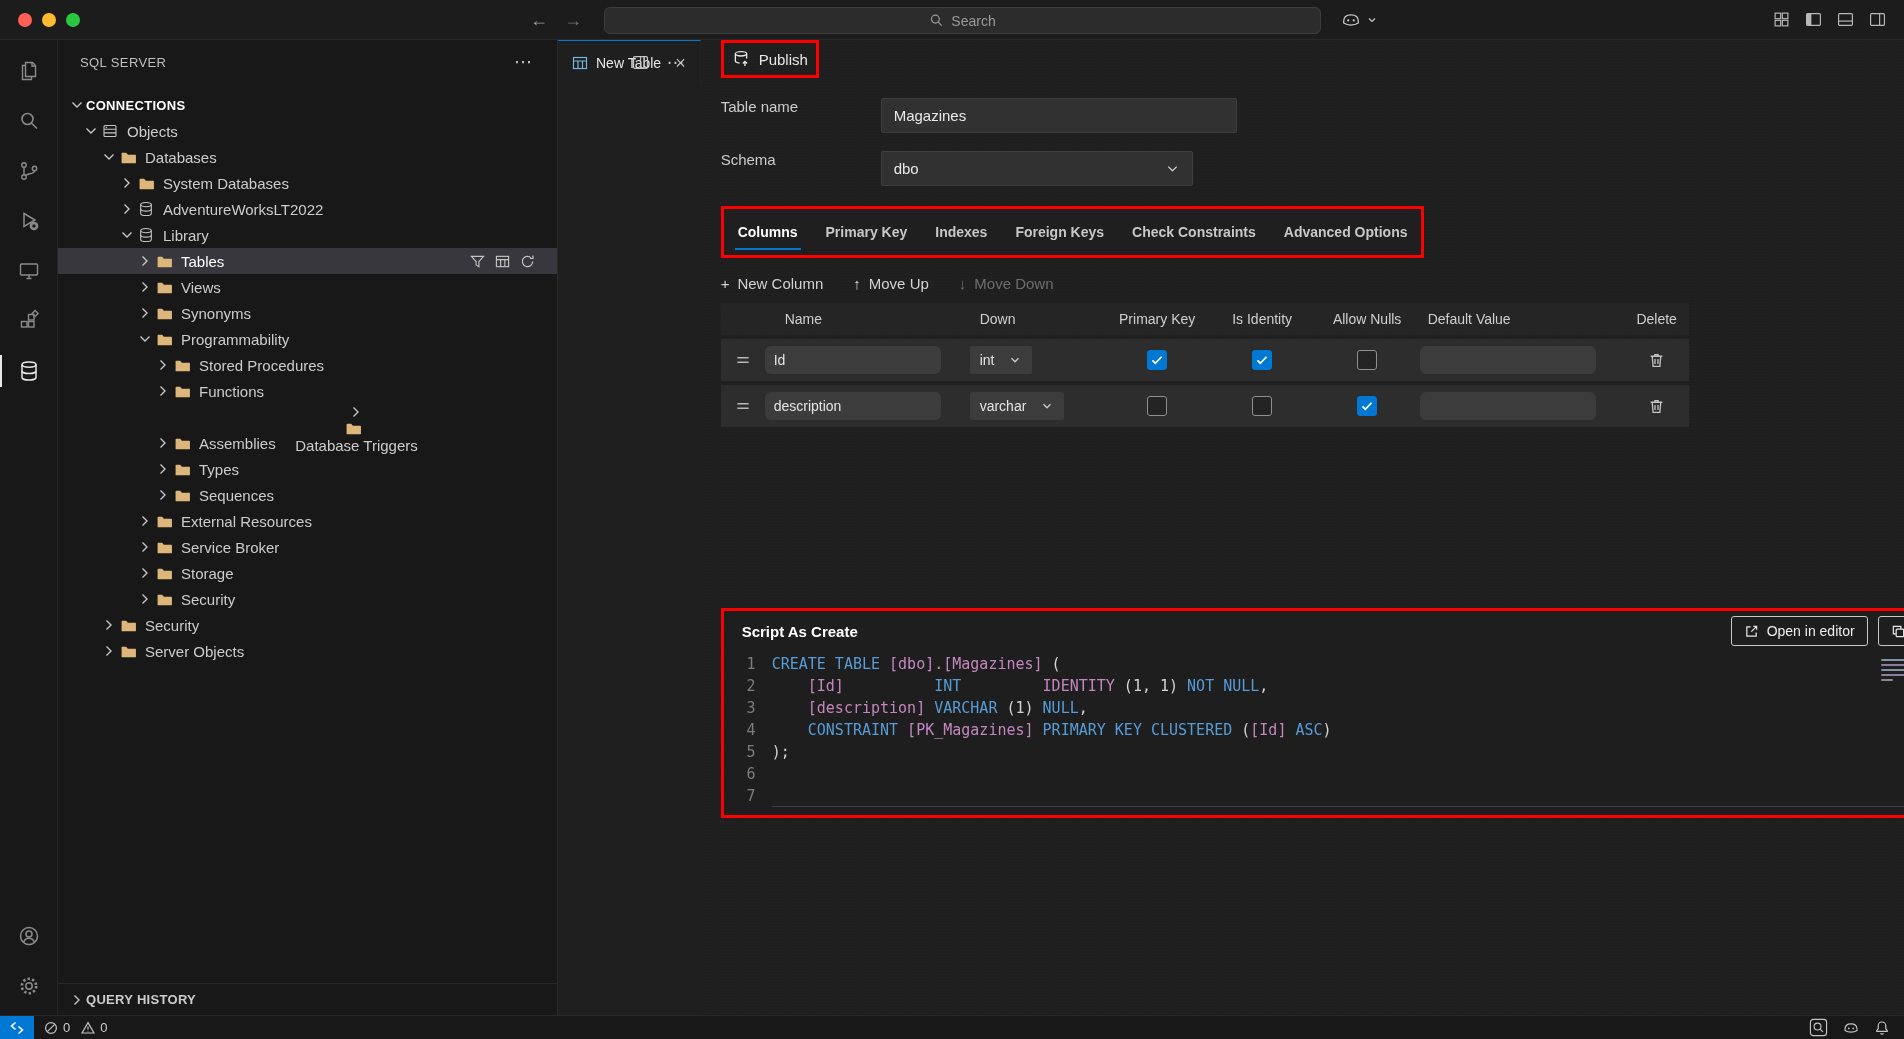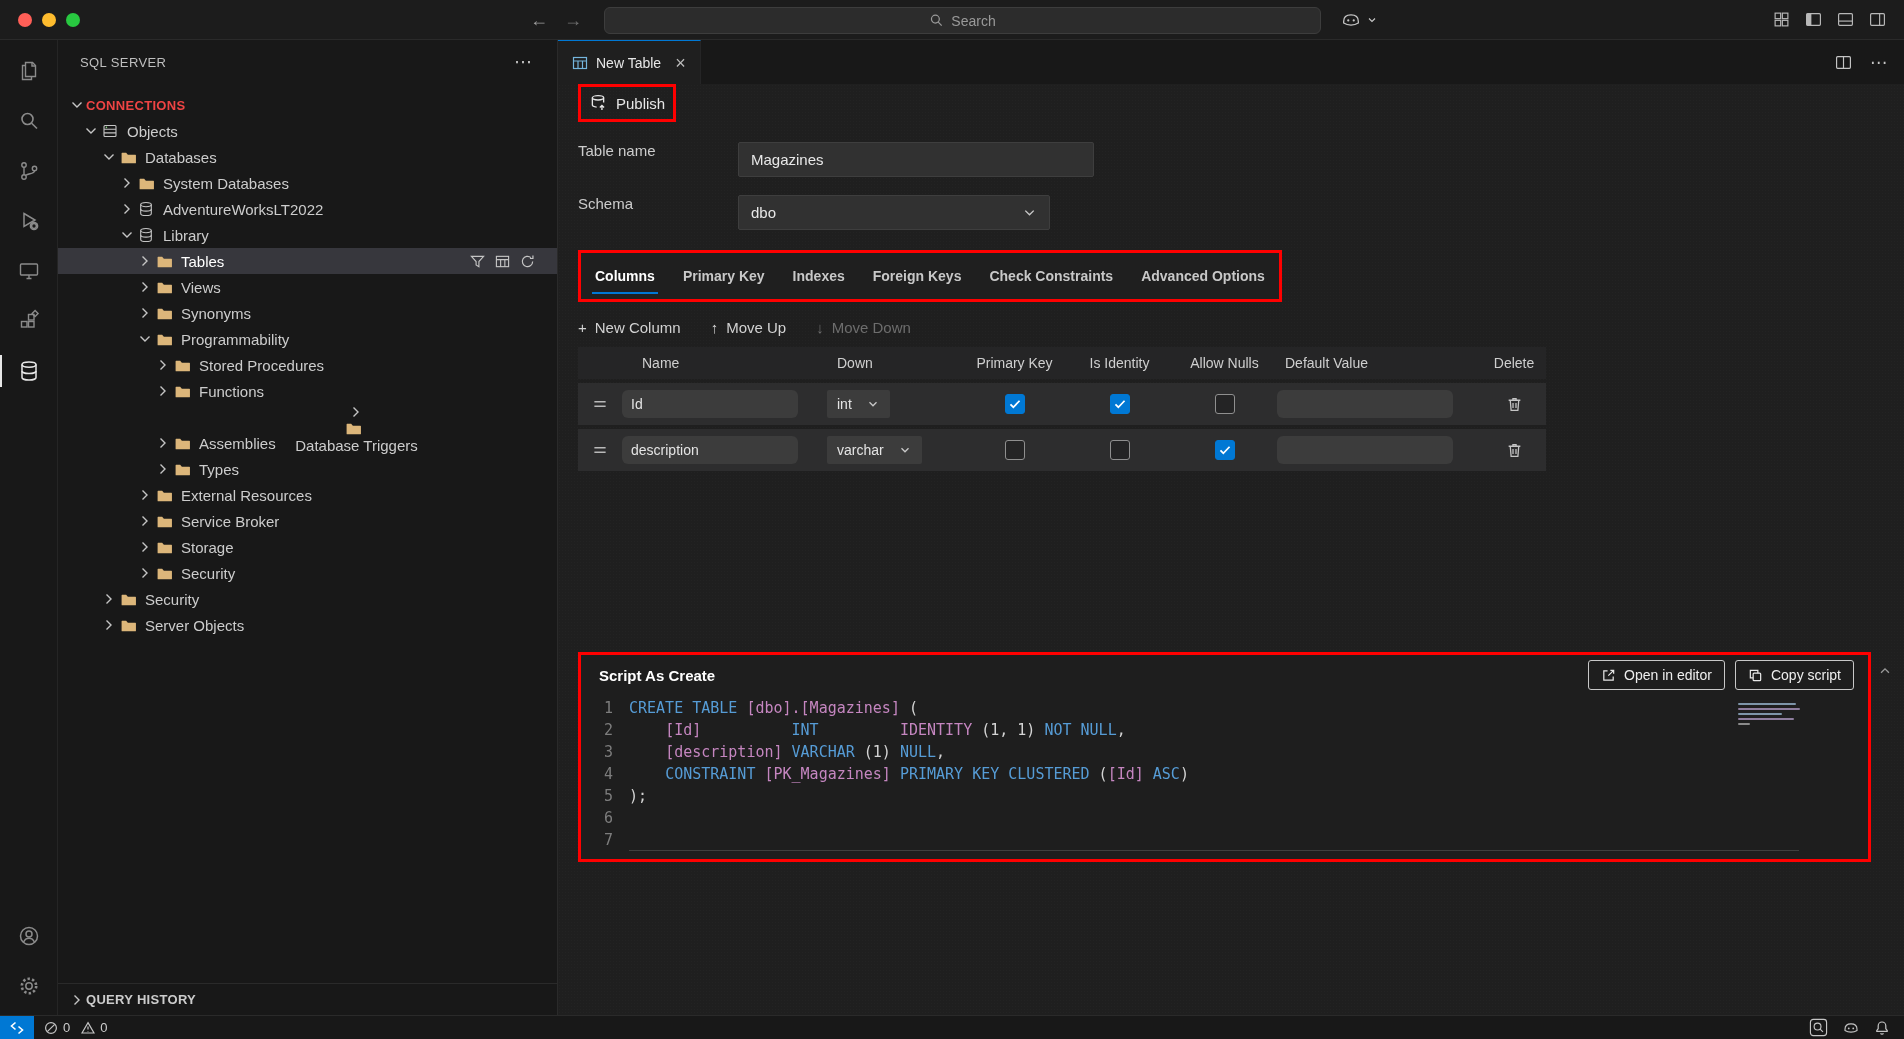--- a/index.html
+++ b/index.html
@@ -26,32 +26,32 @@
   .ab-item{width:58px;height:50px;display:flex;align-items:center;justify-content:center;position:relative;color:#8b8b8b;cursor:pointer}
   .ab-item.active{color:#e7e7e7}
   .ab-item.active::before{content:"";position:absolute;left:0;top:9px;bottom:9px;width:2px;background:#e7e7e7}
   .ab-spacer{flex:1}
 
   
   .sidebar{width:500px;background:#181818;border-right:1px solid #2a2a2a;display:flex;flex-direction:column;flex:none}
   .sidebar-header{height:44px;display:flex;align-items:center;justify-content:space-between;padding:0 24px 0 22px;font-size:13px;color:#bfbfbf;letter-spacing:.4px;flex:none}
   .sidebar-more{font-size:18px;color:#c5c5c5;cursor:pointer;letter-spacing:1px}
   .tree{flex:1;overflow:hidden;padding-top:8px}
-  .tree-section-header{height:26px;display:flex;align-items:center;font-weight:700;font-size:13px;color:#ef4444;padding-left:10px;letter-spacing:.3px;cursor:pointer}
+  .tree-section-header{height:26px;display:flex;align-items:center;font-weight:700;font-size:13px;color:#ffffff;padding-left:10px;letter-spacing:.3px;cursor:pointer}
   .tree-row{height:26px;display:flex;align-items:center;font-size:15px;color:#cccccc;cursor:pointer;white-space:nowrap}
   .tree-row.selected{background:#37373d;color:#fff}
   .row-actions{margin-left:auto;padding-right:22px;display:flex;gap:10px;align-items:center}
   .icon{display:inline-flex;align-items:center;justify-content:center;line-height:0}
   .twistie{width:18px;flex:none}
   .node-icon{width:20px;flex:none;margin-right:5px}
   .tree-label{margin-left:2px}
   .query-history{height:32px;border-top:1px solid #2a2a2a;display:flex;align-items:center;font-weight:700;font-size:13px;color:#cccccc;padding-left:10px;flex:none;cursor:pointer;letter-spacing:.3px}
 
   
-  .editor{flex:1;display:flex;flex-direction:column;background:#1f1f1f;min-width:0}
+  .editor{flex:1;display:flex;flex-direction:row;background:#1f1f1f;min-width:0}
   .tabbar{height:44px;background:#181818;display:flex;align-items:center;flex:none;position:relative}
   .tab{height:44px;display:flex;align-items:center;gap:8px;padding:0 14px;background:#1f1f1f;color:#e7e7e7;font-size:14px;border-right:1px solid #252526;border-top:1px solid #0078d4;cursor:pointer}
   .tab-close{color:#b9b9b9;font-size:18px;margin-left:6px;line-height:1}
   .editor-actions{position:absolute;right:16px;display:flex;gap:18px;color:#c5c5c5;align-items:center}
   .ellipsis{font-size:17px;letter-spacing:1px;cursor:pointer}
   .editor-content{flex:1;position:relative;padding-left:20px;min-height:0;
     background-image:radial-gradient(rgba(255,255,255,.016) 1px,transparent 1px);background-size:3px 3px}
 
   .annotation{border:3px solid #f00}
   .publish-wrap{display:inline-block;padding:4px 8px;margin-top:0}
@@ -481,20 +481,33 @@
               <svg width="16" height="16" viewBox="0 0 16 16">
                 <path d="M5.5 3.5L10 8l-4.5 4.5" fill="none" stroke="#c5c5c5" stroke-width="1.4"></path>
               </svg>
             </span>
             <span class="icon node-icon">
               <svg width="17" height="17" viewBox="0 0 16 16">
                 <path d="M1.5 3.5h4.3l1.6 1.8h7.1c.3 0 .5.2.5.5v7.2c0 .3-.2.5-.5.5H2c-.3 0-.5-.2-.5-.5V4c0-.3.2-.5.5-.5z" fill="#dcb67a"></path>
               </svg>
             </span>
             <span class="tree-label">Types</span>
+          </div>
+          <div class="tree-row" style="padding-left: 96px;">
+            <span class="icon twistie">
+              <svg width="16" height="16" viewBox="0 0 16 16">
+                <path d="M5.5 3.5L10 8l-4.5 4.5" fill="none" stroke="#c5c5c5" stroke-width="1.4"></path>
+              </svg>
+            </span>
+            <span class="icon node-icon">
+              <svg width="17" height="17" viewBox="0 0 16 16">
+                <path d="M1.5 3.5h4.3l1.6 1.8h7.1c.3 0 .5.2.5.5v7.2c0 .3-.2.5-.5.5H2c-.3 0-.5-.2-.5-.5V4c0-.3.2-.5.5-.5z" fill="#dcb67a"></path>
+              </svg>
+            </span>
+            <span class="tree-label">Sequences</span>
           </div>
           <div class="tree-row" style="padding-left: 78px;">
             <span class="icon twistie">
               <svg width="16" height="16" viewBox="0 0 16 16">
                 <path d="M5.5 3.5L10 8l-4.5 4.5" fill="none" stroke="#c5c5c5" stroke-width="1.4"></path>
               </svg>
             </span>
             <span class="icon node-icon">
               <svg width="17" height="17" viewBox="0 0 16 16">
                 <path d="M1.5 3.5h4.3l1.6 1.8h7.1c.3 0 .5.2.5.5v7.2c0 .3-.2.5-.5.5H2c-.3 0-.5-.2-.5-.5V4c0-.3.2-.5.5-.5z" fill="#dcb67a"></path>

